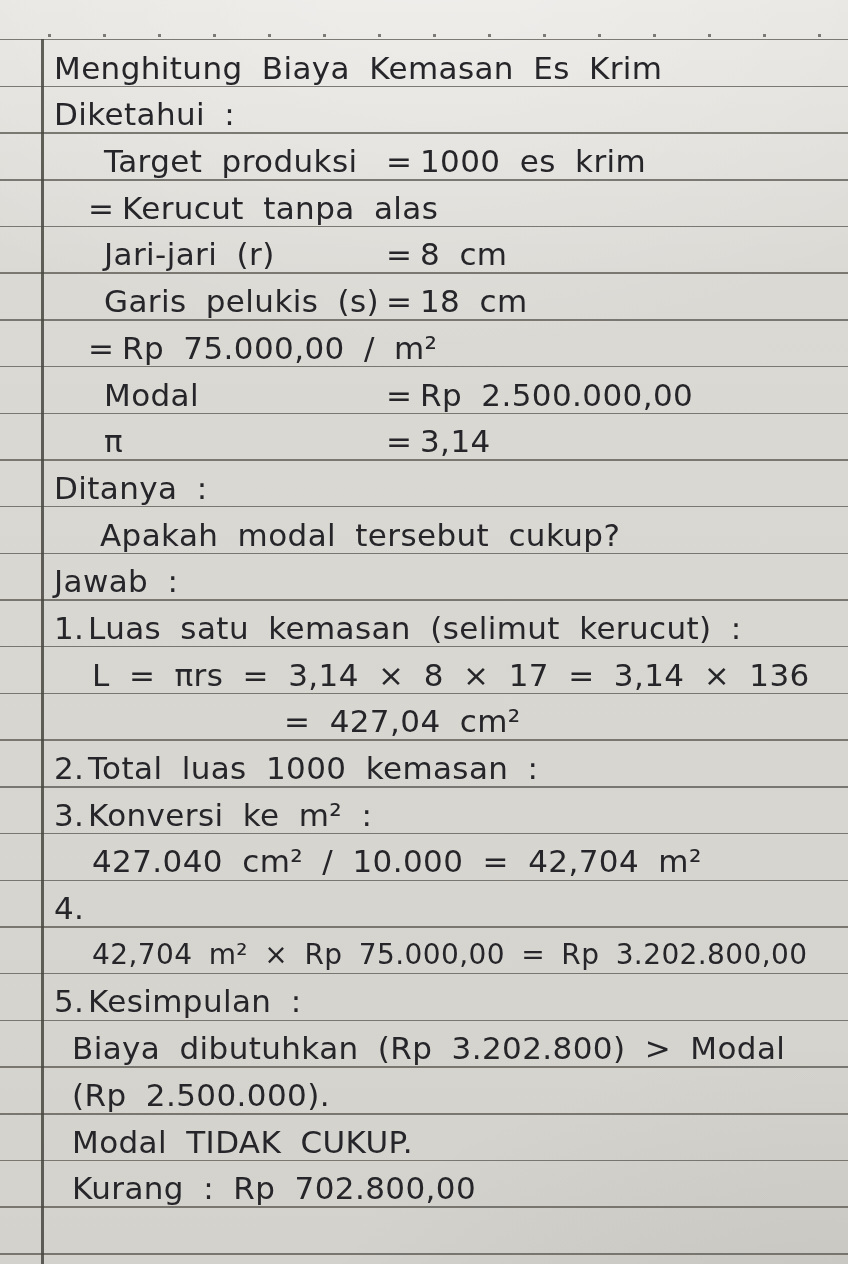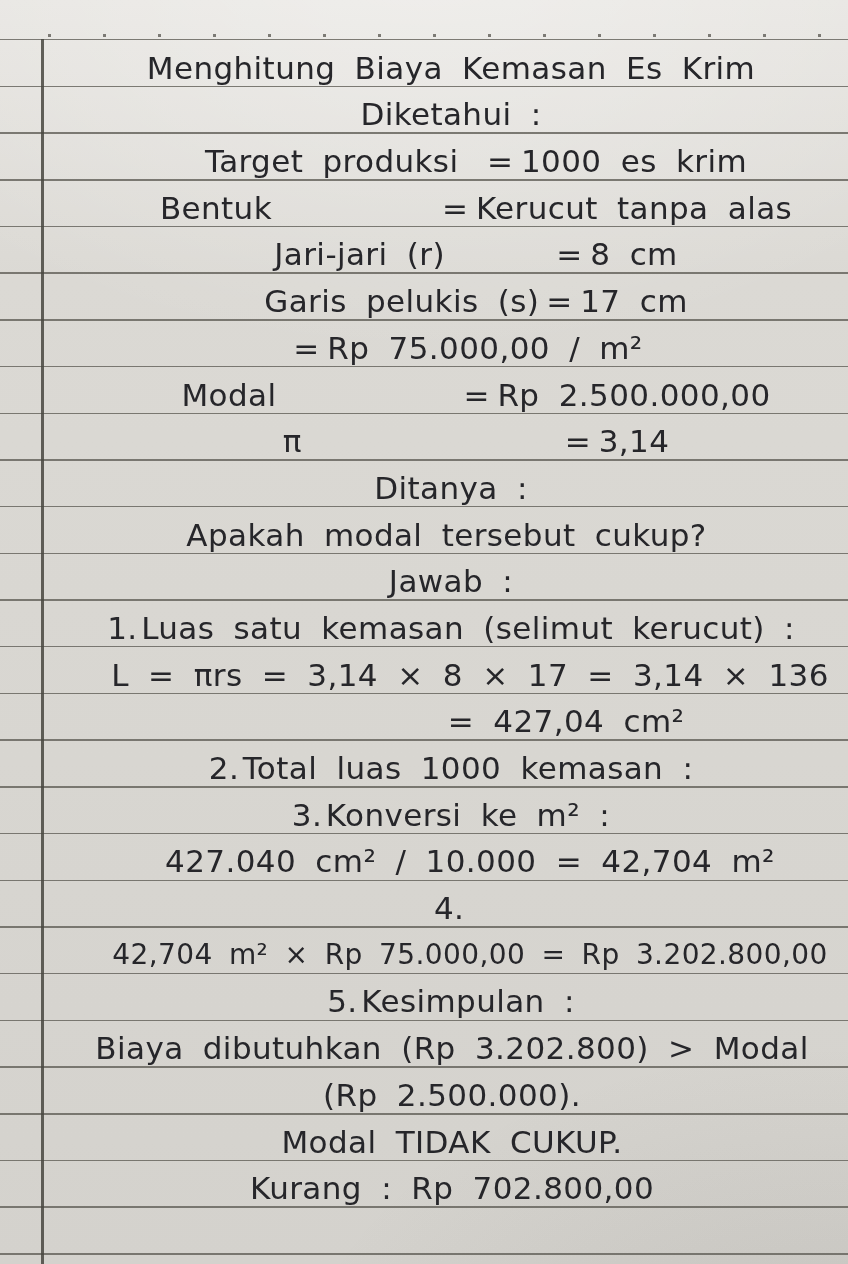--- a/index.html
+++ b/index.html
@@ -35,29 +35,28 @@
   }
   .rows { position:absolute; left:0; right:0; top:39px; }
   .row {
     height:46.7px;
     display:flex;
     align-items:flex-end;
     font-size:31px;
     letter-spacing:0.4px;
     word-spacing:9px;
     white-space:nowrap;
-    justify-content:center;
   }
   .row span { line-height:36px; }
   .indent-head  { padding-left:54px; }
   .indent-spec  { padding-left:88px; }
-  .indent-q     { padding-left:45px; }
+  .indent-q     { padding-left:100px; }
   .indent-f     { padding-left:92px; }
   .indent-cont  { padding-left:284px; }
-  .indent-concl { padding-left:56px; }
+  .indent-concl { padding-left:72px; }
   .spec-label { width:282px; flex:none;margin-left:16px; }
   .spec-eq    { width:34px;  flex:none; }
   .step-num   { width:34px;  flex:none; }
   .long { font-size:28px; word-spacing:7px; }
 </style>
 </head>
 <body>
 
 <div class="page">
   <div class="top-dots"></div>
@@ -73,33 +72,32 @@
     <div class="row indent-head">
       <span>Diketahui :</span>
     </div>
 
     <div class="row indent-spec">
       <span class="spec-label">Target produksi</span>
       <span class="spec-eq">=</span>
       <span>1000 es krim</span>
     </div>
     <div class="row indent-spec">
-      <span class="spec-label">Bentuk</span>
       <span class="spec-eq">=</span>
       <span>Kerucut tanpa alas</span>
     </div>
     <div class="row indent-spec">
       <span class="spec-label">Jari-jari (r)</span>
       <span class="spec-eq">=</span>
       <span>8 cm</span>
     </div>
     <div class="row indent-spec">
       <span class="spec-label">Garis pelukis (s)</span>
       <span class="spec-eq">=</span>
-      <span>17 cm</span>
+      <span>18 cm</span>
     </div>
     <div class="row indent-spec">
       <span class="spec-eq">=</span>
       <span>Rp 75.000,00 / m²</span>
     </div>
     <div class="row indent-spec">
       <span class="spec-label">Modal</span>
       <span class="spec-eq">=</span>
       <span>Rp 2.500.000,00</span>
     </div>

